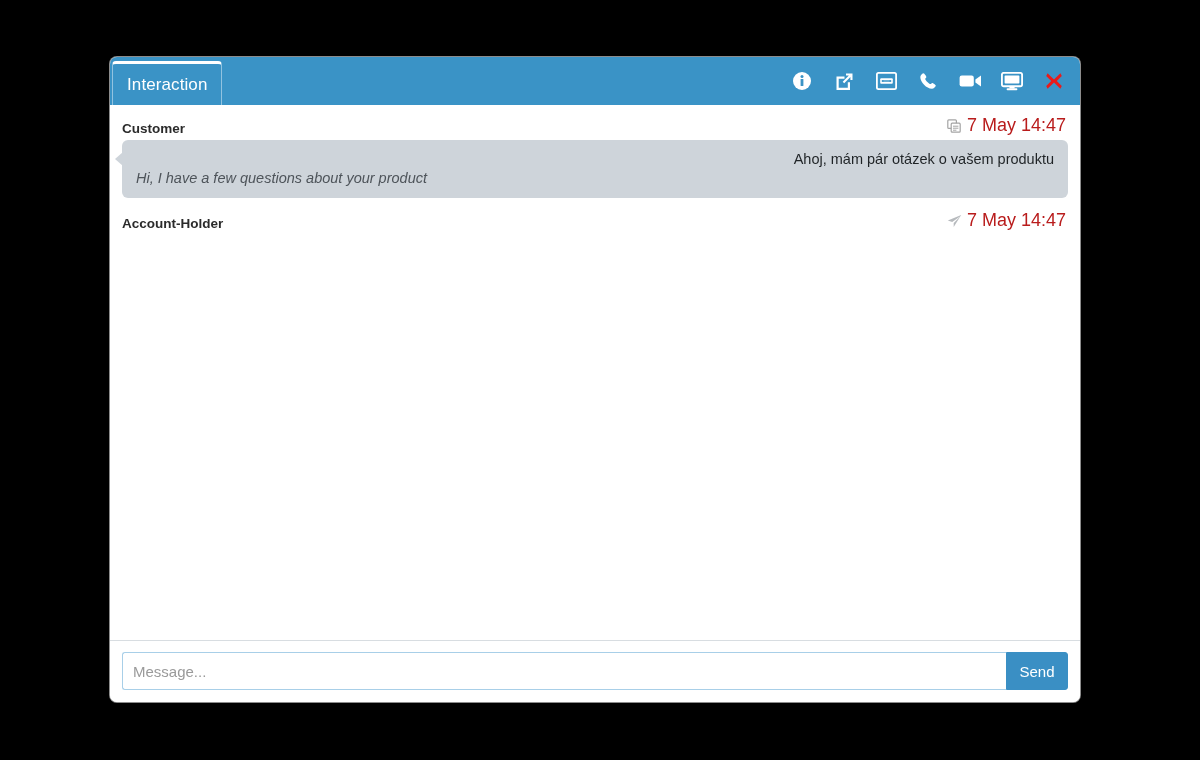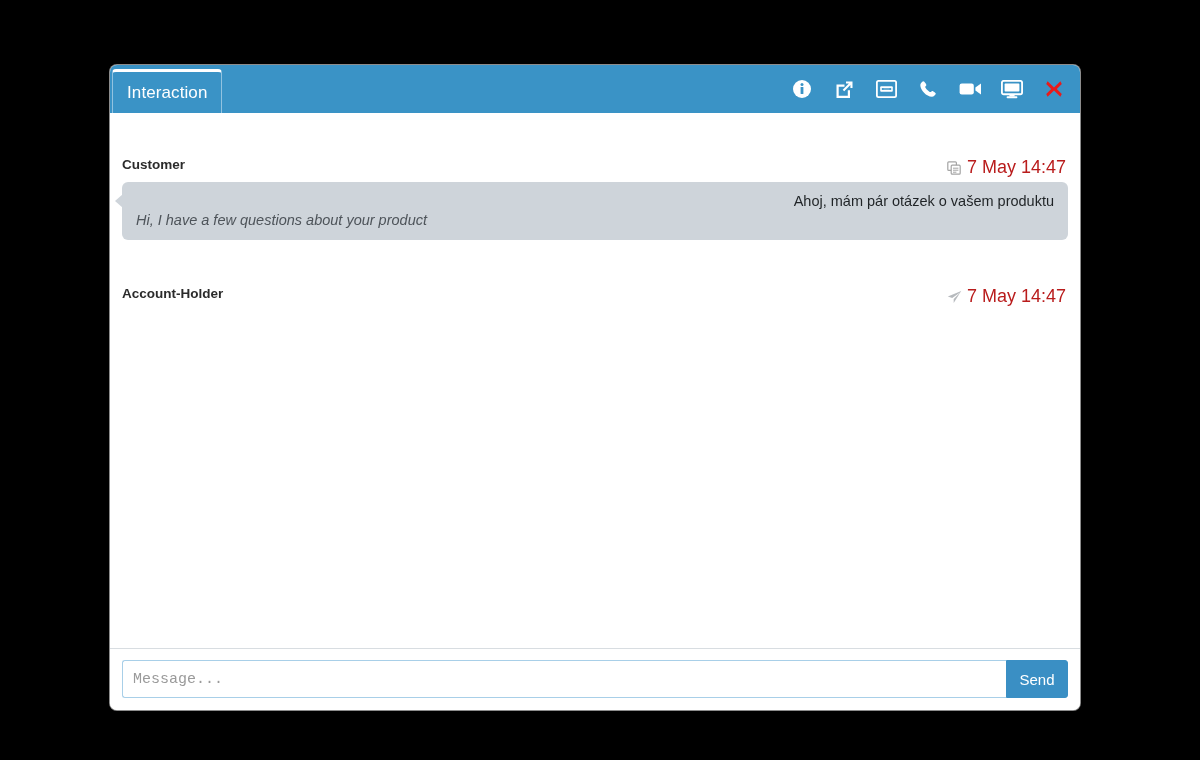--- a/index.html
+++ b/index.html
@@ -11,21 +11,21 @@
     height: 760px;
     background: #000000;
     font-family: "Liberation Sans", sans-serif;
     overflow: hidden;
   }
 
   
   #chat-window {
     position: absolute;
     left: 110px;
-    top: 65px;
+    top: 57px;
     width: 970px;
     height: 645px;
     background: #ffffff;
     border-radius: 7px 7px 7px 7px;
     box-shadow: 0 0 0 1px rgba(255,255,255,0.55);
     display: flex;
     flex-direction: column;
     overflow: hidden;
   }
 
@@ -94,24 +94,23 @@
   #transcript {
     flex: 1 1 auto;
     background: #ffffff;
     overflow: hidden;
     padding: 0;
   }
   .msg-group { padding: 0 0 2px 0; }
 
   .msg-meta {
     display: flex;
-    align-items: flex-start;
+    align-items: flex-end;
     padding: 10px 14px 4px 12px;
     font-size: 13.5px;
-    margin-top: 34px;
   }
   .msg-author {
     font-weight: bold;
     color: #2b2b2b;
     font-size: 13.5px;
   }
   .msg-stamp {
     margin-left: auto;
     display: flex;
     align-items: center;
@@ -186,21 +185,21 @@
     background: #ffffff;
   }
   #message-input {
     flex: 1 1 auto;
     height: 38px;
     border: 1px solid #a8cfe8;
     border-right: none;
     border-radius: 3px 0 0 3px;
     padding: 0 10px;
     font-size: 15px;
-    font-family: Liberation Mono, monospace;
+    font-family: Liberation Sans, sans-serif;
     color: #333;
     outline: none;
     box-sizing: border-box;
   }
   #message-input::placeholder { color: #9a9a9a; }
   #send-button {
     flex: 0 0 auto;
     width: 62px;
     height: 38px;
     background: #3a8fc4;

